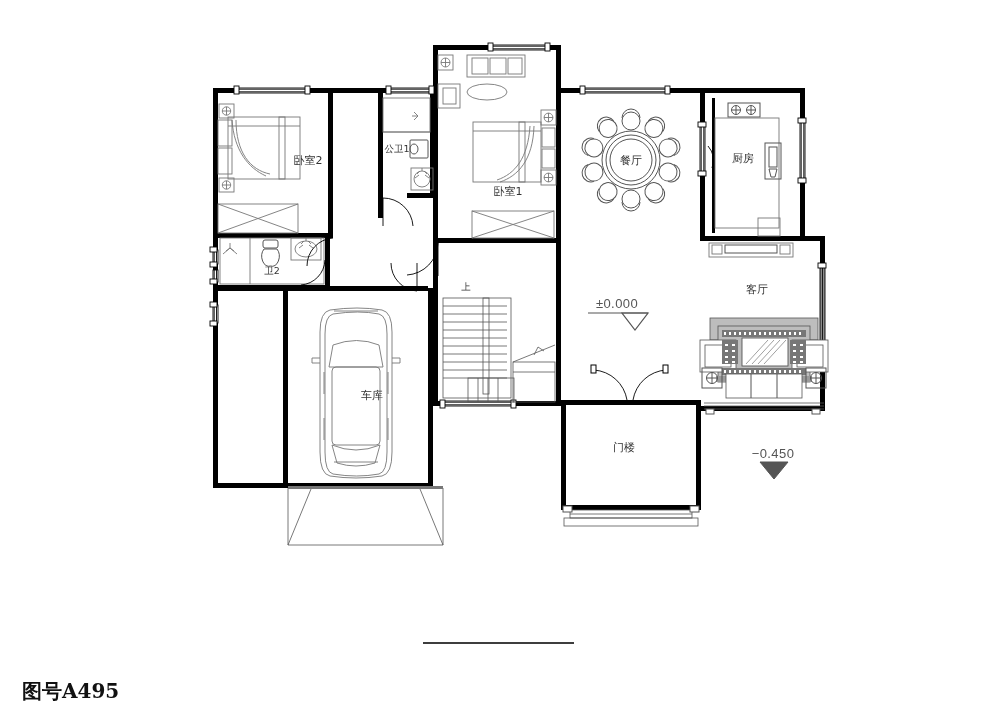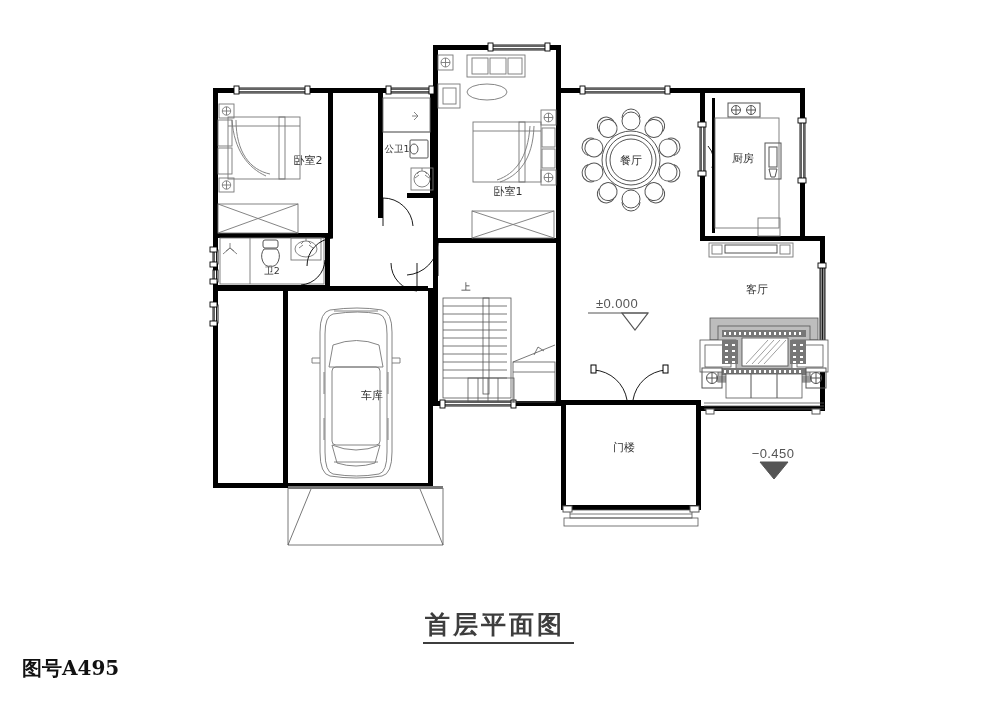--- a/index.html
+++ b/index.html
@@ -582,18 +582,17 @@
     <line x1="588" y1="313" x2="648" y2="313" stroke="#555" stroke-width="1.2"></line>
     <path d="M622,313 L648,313 L635,330 Z" fill="none" stroke="#555" stroke-width="1.2"></path>
   </g>
   <g>
     <text class="elev-text" text-anchor="middle" x="773" y="458">−0.450</text>
     <path d="M760,462 L788,462 L774,479 Z" fill="#555" stroke="#555" stroke-width="1"></path>
   </g>
 
 </svg>
 
-<div class="title-cn" style="left:425px; top:608px;">首层平面图</div>
 <div class="title-underline" style="left:423px; top:642px; width:151px;"></div>
 
-<div class="drawing-no" style="left:22px; top:655px;">图号A495</div>
+<div class="drawing-no" style="left:22px; top:678px;">图号A495</div>
 
 </div>
 
 </body></html>

